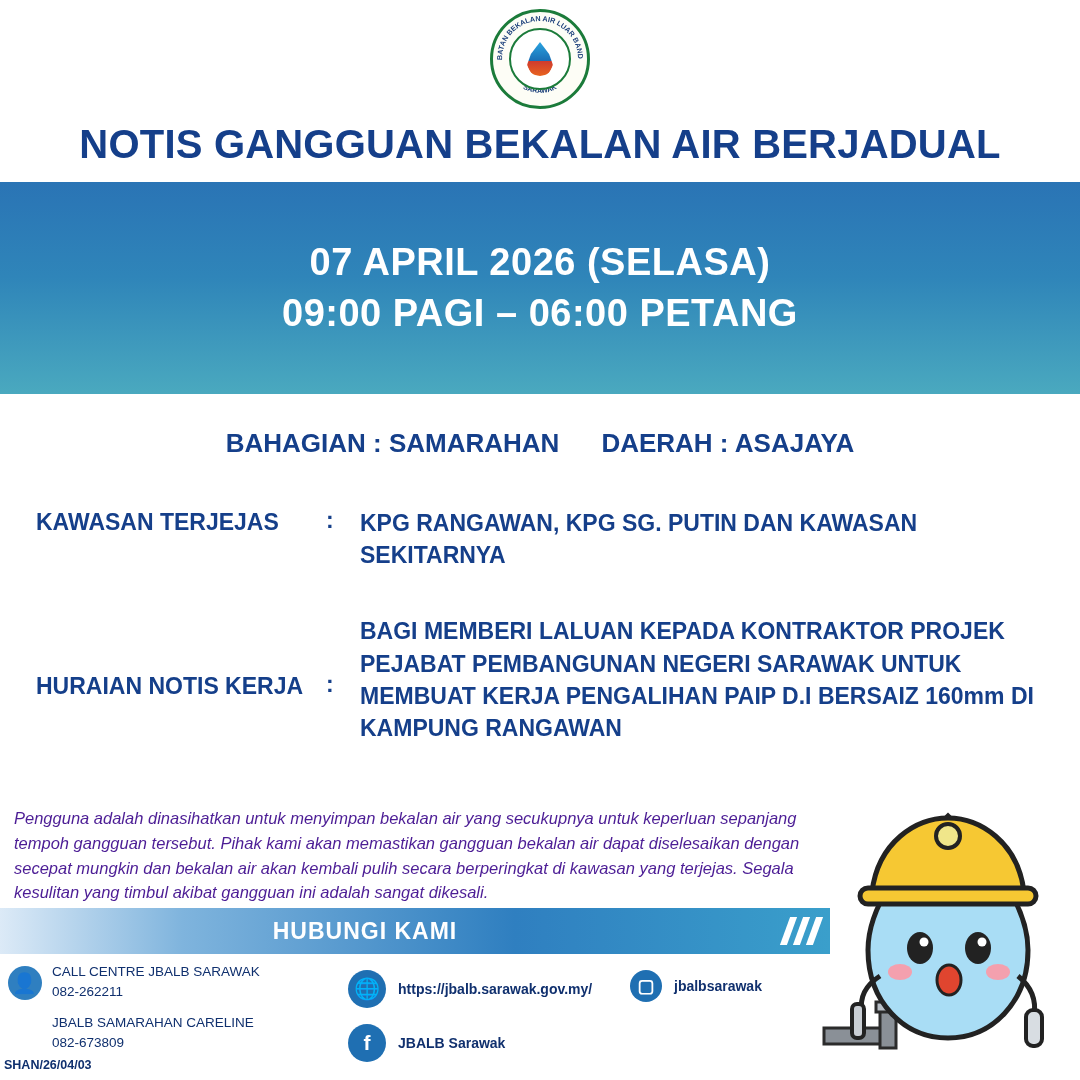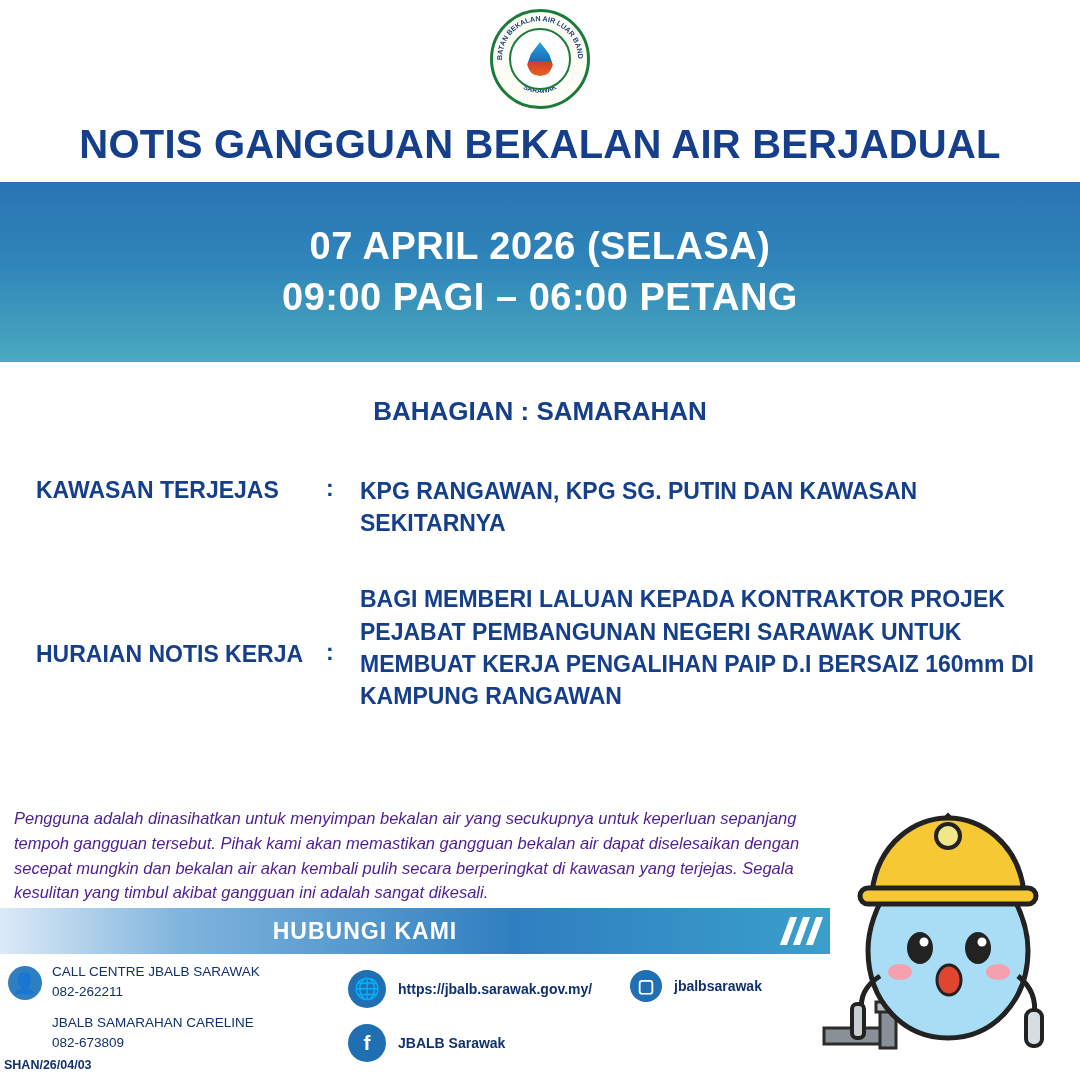--- a/index.html
+++ b/index.html
@@ -59,21 +59,21 @@
   .title-main {
     font-size: 40px;
     font-weight: bold;
     color: #153f8a;
     letter-spacing: 0.2px;
     margin-top: 12px;
   }
 
   
   .date-band {
-    height: 180px;
+    height: 212px;
     background: linear-gradient(180deg, #2a74b5 0%, #2f85b9 45%, #4aa9bf 100%);
     display: flex;
     flex-direction: column;
     align-items: center;
     justify-content: center;
     color: #ffffff;
     gap: 8px;
   }
   .date-line { font-size: 38px; font-weight: bold; letter-spacing: 0.5px; }
 
@@ -228,20 +228,21 @@
 </div>
 
 <div class="date-band">
   <div class="date-line">07 APRIL 2026 (SELASA)</div>
   <div class="date-line">09:00 PAGI – 06:00 PETANG</div>
 </div>
 
 <div class="details">
   <div class="region-row">
     <span>BAHAGIAN : SAMARAHAN</span>
+    <span>DAERAH : ASAJAYA</span>
   </div>
 
   <div class="info-row">
     <div class="info-label">KAWASAN TERJEJAS</div>
     <div class="info-colon">:</div>
     <div class="info-value">KPG RANGAWAN, KPG SG. PUTIN DAN KAWASAN SEKITARNYA</div>
   </div>
 
   <div class="info-row work">
     <div class="info-label">HURAIAN NOTIS KERJA</div>

